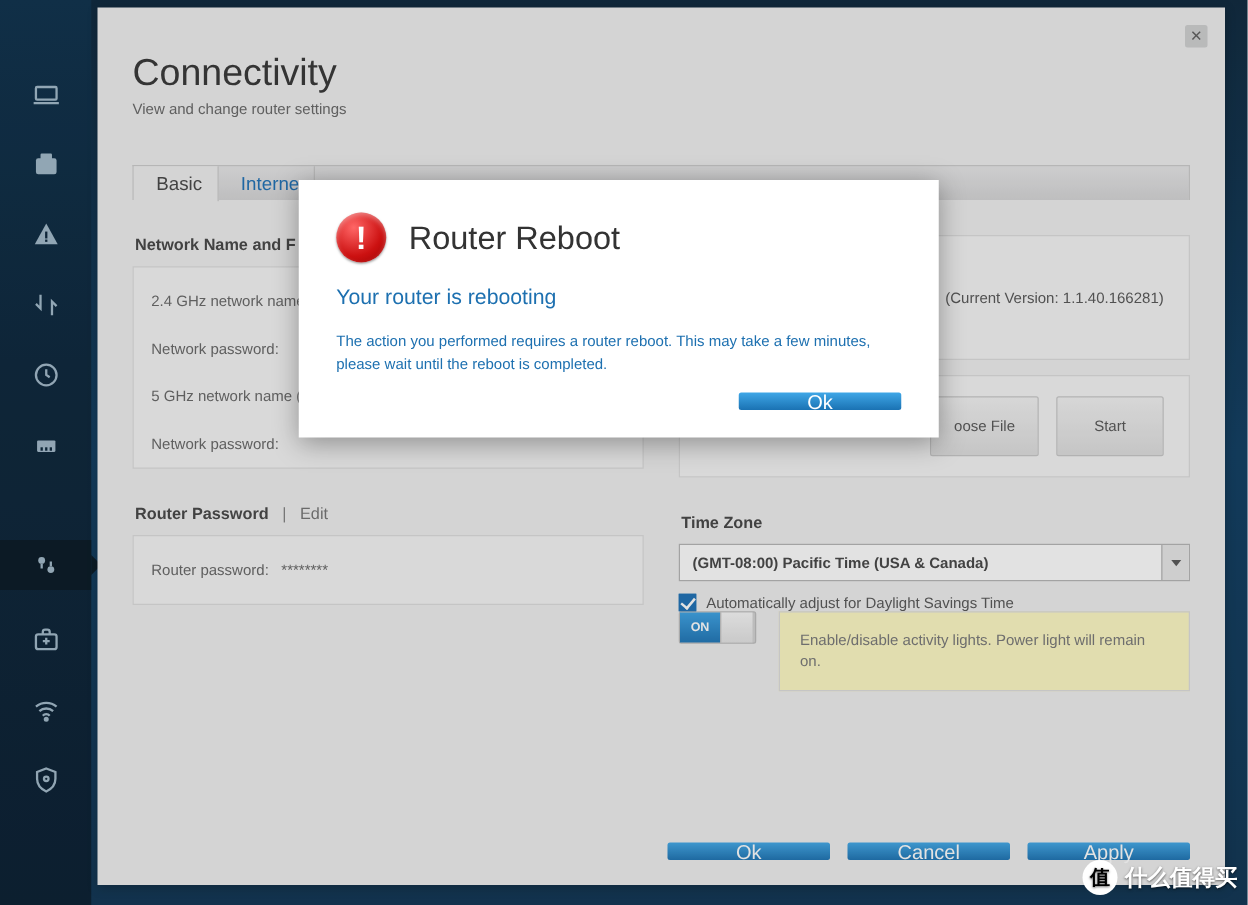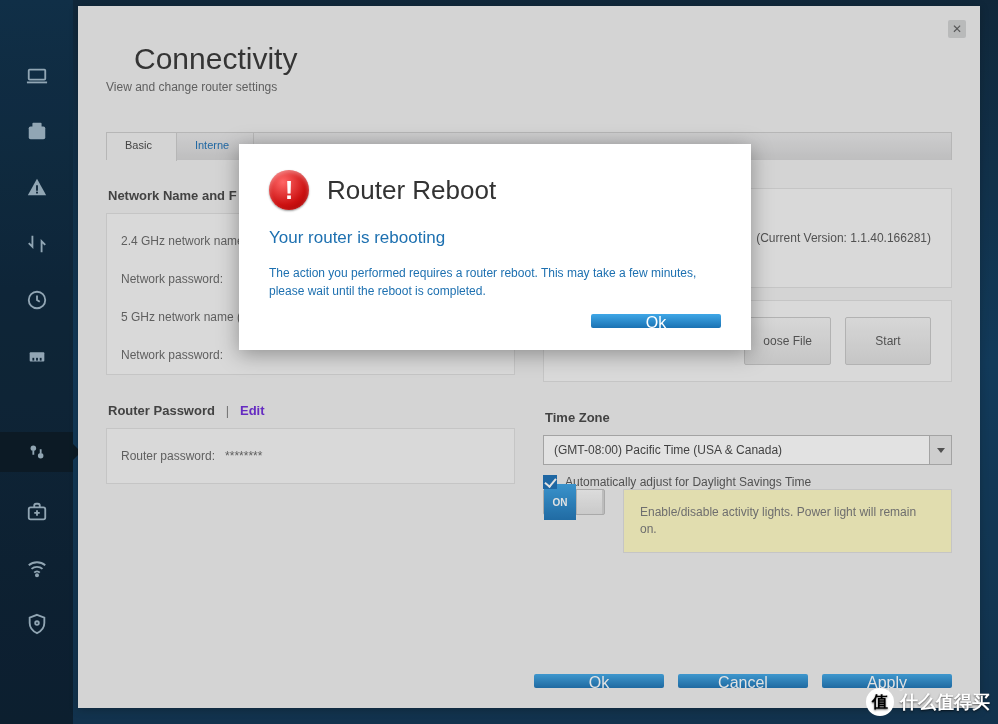--- a/index.html
+++ b/index.html
@@ -11,56 +11,56 @@
 .sidebar .icon { width: 32px; height: 32px; display: flex; align-items: center; justify-content: center; color: #a9c1d1; opacity: 0.95; }
 .sidebar .icon svg { width: 22px; height: 22px; }
 .sidebar .spacer { height: 12px; }
 .sidebar .active-row { width: 73px; height: 40px; background: #041521; display:flex; align-items:center; justify-content:center; position: relative; }
 .sidebar .active-row::after { content:""; position:absolute; right:-8px; top:50%; transform:translateY(-50%); border-top:8px solid transparent; border-bottom:8px solid transparent; border-left:8px solid #041521; }
 
 
 .panel { position: absolute; left: 78px; top: 6px; width: 902px; height: 702px; background: #efefef; box-shadow: 0 2px 8px rgba(0,0,0,.25); }
 .panel-close { position:absolute; top:14px; right:14px; width:18px; height:18px; background:#cfd0d1; color:#5c5c5c; font-size:12px; line-height:18px; text-align:center; border-radius:2px; }
 .panel-header { padding: 36px 28px 8px 28px; }
-.panel-header h1 { font-size: 30px; font-weight: 400; color: #333; margin-bottom: 4px; margin-left: 28px; }
+.panel-header h1 { font-size: 30px; font-weight: 400; color: #333; margin-bottom: 4px; }
 .panel-header p { font-size: 12px; color: #666; }
 
 .tabbar { margin: 30px 28px 0 28px; background: linear-gradient(#e7e7e8,#d5d5d6); border: 1px solid #ccc; border-bottom: none; height: 28px; display:flex; }
-.tabbar .tab { padding: 6px 24px 0 18px; font-size: 11px; color:#666; border-right:1px solid #ccc; height:28px; }
+.tabbar .tab { padding: 6px 12px 0 18px; font-size: 15px; color:#666; border-right:1px solid #ccc; height:28px; }
 .tabbar .tab.active { background:#efefef; color:#444; }
 .tabbar .tab.link { color:#1b6fb5; }
 
 .content { padding: 0 28px 20px 28px; display:flex; gap: 28px; }
 .col { flex:1; }
 
 .section-title { font-size: 13px; font-weight: bold; color: #444; margin: 28px 0 10px 2px; }
 .section-title .editlink, .section-title .sep { font-weight: normal; color:#808080; }
-.section-title .editlink { color:#6d28d9; cursor:pointer;font-weight:bold; }
+.section-title .editlink { color:#737373; cursor:pointer; }
 
 .fieldbox { background:#f5f5f5; border:1px solid #ddd; padding: 8px 14px 0 14px; }
 .fieldrow { font-size: 12px; color:#666; padding: 12px 0; }
 .fieldrow .val { color:#666; }
 
 .righttop { background:#f5f5f5; border:1px solid #ddd; padding: 18px 20px; font-size:12px; color:#555; }
 .verrow { white-space: nowrap; }
 
 .filebox { background:#f5f5f5; border:1px solid #ddd; padding: 16px 20px; display:flex; gap:14px; align-items:center; }
 .btn-grey { background: linear-gradient(#f2f2f2,#dedede); border:1px solid #c7c7c7; font-size:12px; color:#555; padding: 16px 18px; border-radius:2px; cursor:pointer; }
 
-.selectwrap { position:relative; background:#fff; border:1px solid #b5b5b5; height:30px; display:flex; align-items:center; padding: 0 30px 0 10px; font-size:12px; color:#444; font-weight:normal; }
+.selectwrap { position:relative; background:#fff; border:1px solid #b5b5b5; height:30px; display:flex; align-items:center; padding: 0 30px 0 10px; font-size:12px; color:#444; font-weight:bold; }
 .selectwrap .caretbox { position:absolute; right:0; top:0; width:22px; height:28px; border-left:1px solid #b5b5b5; background:#e8e8e8; display:flex; align-items:center; justify-content:center; }
 .selectwrap .caretbox::after { content:""; border-left:4px solid transparent; border-right:4px solid transparent; border-top:5px solid #555; }
 
 .checkline { display:flex; align-items:center; gap:8px; margin-top:10px; font-size:12px; color:#555; }
 .checkline .cbx { width:14px; height:14px; border:1px solid #1b6fb5; background:#1b6fb5; position:relative; }
 .checkline .cbx::after { content:""; position:absolute; left:3px; top:0px; width:5px; height:9px; border:solid #fff; border-width:0 2px 2px 0; transform:rotate(40deg); }
 
 .activityrow { display:flex; gap: 18px; align-items:flex-start; }
 .toggle { width:62px; height:26px; background:#d3d3d3; border:1px solid #bdbdbd; display:flex; align-items:center; border-radius:2px; }
-.toggle .on { width:32px; height:36px; background: linear-gradient(#3aa2e5,#1c74b6); color:#fff; font-size:10px; font-weight:bold; display:flex; align-items:center; justify-content:center; }
+.toggle .on { width:32px; height:24px; background: linear-gradient(#3aa2e5,#1c74b6); color:#fff; font-size:10px; font-weight:bold; display:flex; align-items:center; justify-content:center; }
 .toggle .knob { width:26px; height:24px; background: linear-gradient(#f8f8f8,#e3e3e3); border-left:1px solid #c5c5c5; }
 .desc { background:#fef9c3; border:1px solid #ddd; padding: 14px 16px; font-size:12px; color:#777; line-height:1.4; flex:1; }
 
 .bottombar { position:absolute; bottom:20px; right:28px; display:flex; gap:14px; }
 .btn-blue { width:130px; height:14px; background: linear-gradient(#3fa7e7,#1a72b3); color:#fff; font-size:16px; border:none; border-radius:2px; cursor:pointer; }
 
 
 .modal-overlay { position:absolute; left:0; top:0; width:998px; height:724px; background: rgba(60,60,60,.15); }
 .modal { position:absolute; left:239px; top:144px; width:512px; background:#fff; box-shadow: 0 4px 20px rgba(0,0,0,.35); padding: 26px 30px 22px 30px; }
 .modal-header { display:flex; align-items:center; gap:18px; margin-bottom: 18px; }

